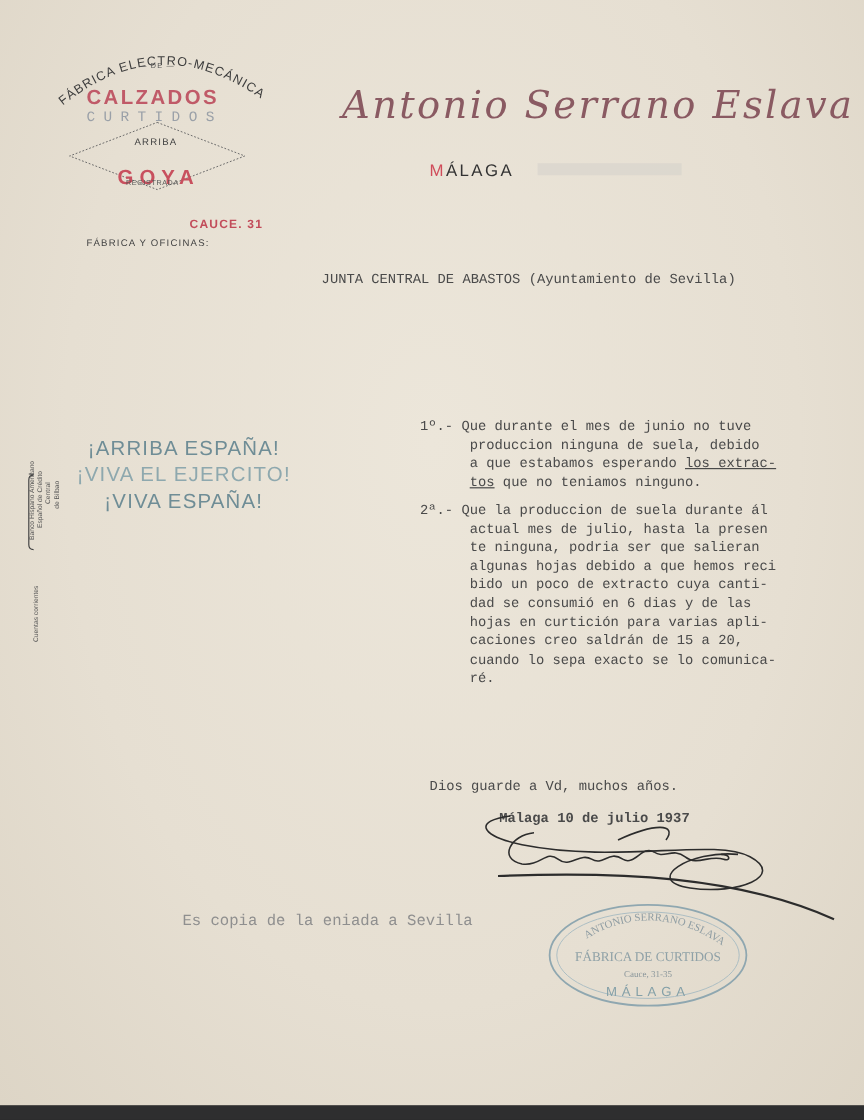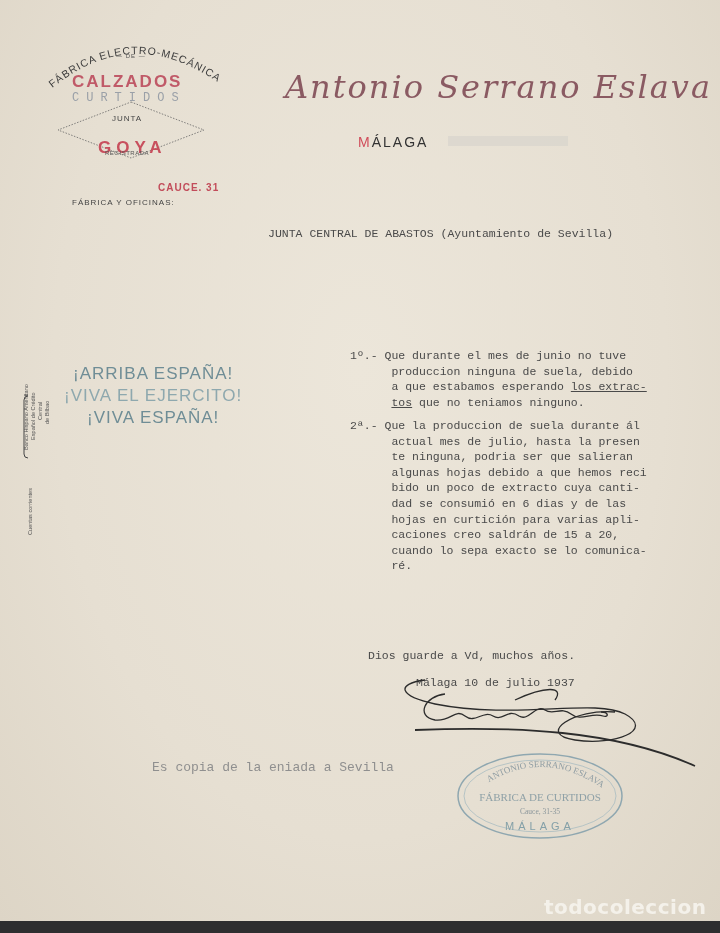--- a/index.html
+++ b/index.html
@@ -25,22 +25,22 @@
   .script-name { left:285px; top:68px; font-family:"DejaVu Serif", serif; font-style:italic; font-size:32px; color:#8a5a62; letter-spacing:2px; }
   .city { left:358px; top:134px; font-size:14px; color:#333; letter-spacing:2px; }
   .city .m { color:#d04c5a; }
   .faded-stamp { left:448px; top:136px; width:120px; height:10px; background:#d6d2cc; opacity:0.6; }
   .tw { font-family:"Liberation Mono", monospace; font-size:11.5px; color:#4a4a4a; white-space:pre; line-height:15.6px; }
   .addressee { left:268px; top:226px; }
   .para1 { left:350px; top:296px; }
   .item1 { left:350px; top:348px; }
   .item2 { left:350px; top:418px; }
   .para3 { left:350px; top:576px; }
-  .closing { left:368px; top:648px; }
-  .dateline { left:416px; top:675px; }
+  .closing { left:358px; top:648px; }
+  .dateline { left:416px; top:675px;font-weight:bold; }
   .copy-note { left:152px; top:760px; font-family:"Liberation Mono", monospace; font-size:13px; color:#8f8f8f; white-space:pre; }
   .u { text-decoration:underline; }
   .sig { left:395px; top:670px; width:310px; height:100px; }
   .oval-stamp { left:455px; top:750px; width:170px; height:92px; }
   .slogan { left:64px; top:363px; font-size:17px; color:#6f8d96; letter-spacing:1px; line-height:22px; text-align:center; }
   .slogan .l2 { color:#8ea8ae; }
   .margin-text { left:14px; top:330px; width:40px; height:210px; }
   .watermark { left:544px; top:895px; font-size:20px; font-weight:bold; color:#f4f1ea; letter-spacing:0.5px; font-family:"DejaVu Sans", sans-serif; }
 </style>
 </head>
@@ -57,21 +57,21 @@
     </text>
   </svg>
 
   <div class="abs lh-de">— DE —</div>
   <div class="abs lh-calzados">CALZADOS</div>
   <div class="abs lh-curtidos">CURTIDOS</div>
 
   <svg class="abs lh-diamond" viewBox="0 0 150 60">
     <polygon points="75,2 148,30 75,58 2,30" fill="none" stroke="#666" stroke-width="0.8" stroke-dasharray="1.5,1.5"></polygon>
   </svg>
-  <div class="abs lh-marca">JUNTA</div>
+  <div class="abs lh-marca">ARRIBA</div>
   <div class="abs lh-goya">GOYA</div>
   <div class="abs lh-registrada">REGISTRADA</div>
 
   <div class="abs lh-fabrica">FÁBRICA Y OFICINAS:</div>
   <div class="abs lh-cauce">CAUCE. 31</div>
 
   <div class="abs script-name">Antonio Serrano Eslava</div>
   <div class="abs city"><span class="m">M</span><span>ÁLAGA</span></div>
   <div class="abs faded-stamp"></div>
 
@@ -128,15 +128,14 @@
         <path id="ovtop" d="M 22 40 Q 85 -6 150 40"></path>
       </defs>
     <text font-family="Liberation Serif, serif" font-size="9" fill="#8f9da3">
       <textPath href="#ovtop" startOffset="14">ANTONIO SERRANO ESLAVA</textPath>
     </text>
     <text x="85" y="51" text-anchor="middle" font-family="Liberation Serif, serif" font-size="11" fill="#8fa1a7">FÁBRICA DE CURTIDOS</text>
     <text x="85" y="64" text-anchor="middle" font-family="Liberation Serif, serif" font-size="7.5" fill="#8a969b">Cauce, 31-35</text>
     <text x="85" y="80" text-anchor="middle" font-family="Liberation Sans, sans-serif" font-size="11" fill="#84a0a8" letter-spacing="4">MÁLAGA</text>
   </svg>
 
-  <div class="abs watermark">todocoleccion</div>
 </div>
 <div class="bottom-bar"></div>
 
 </body></html>

